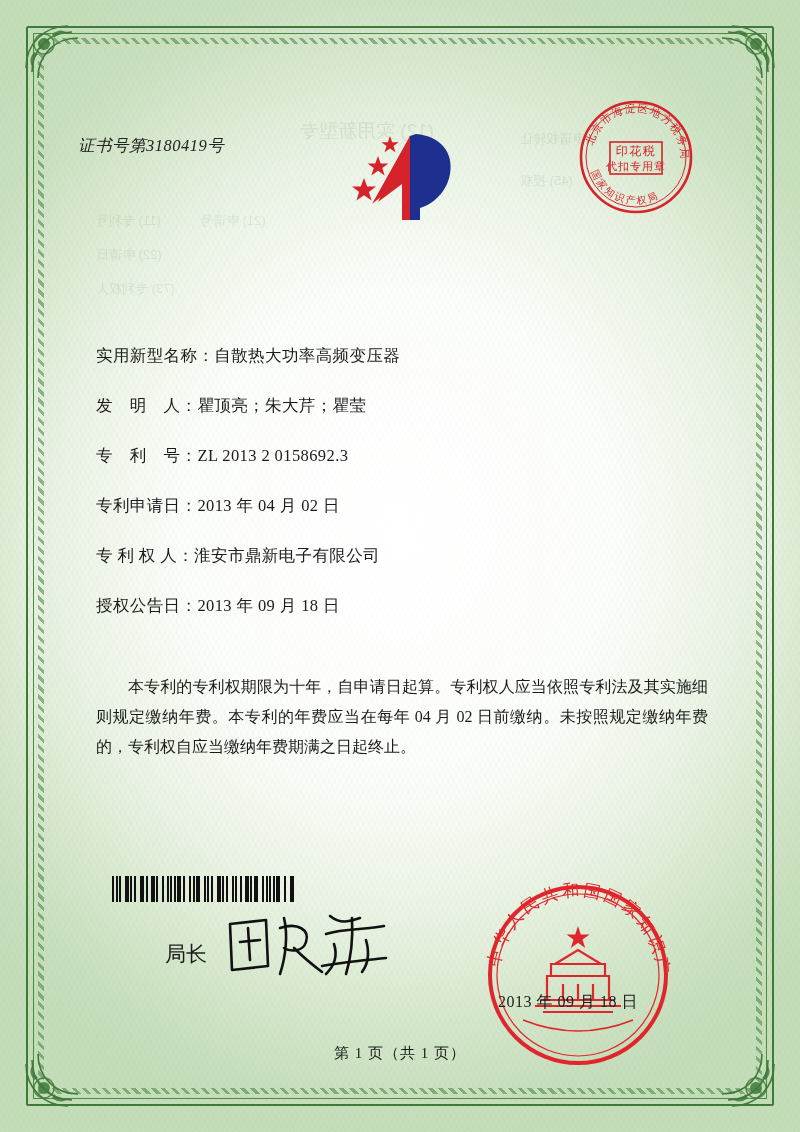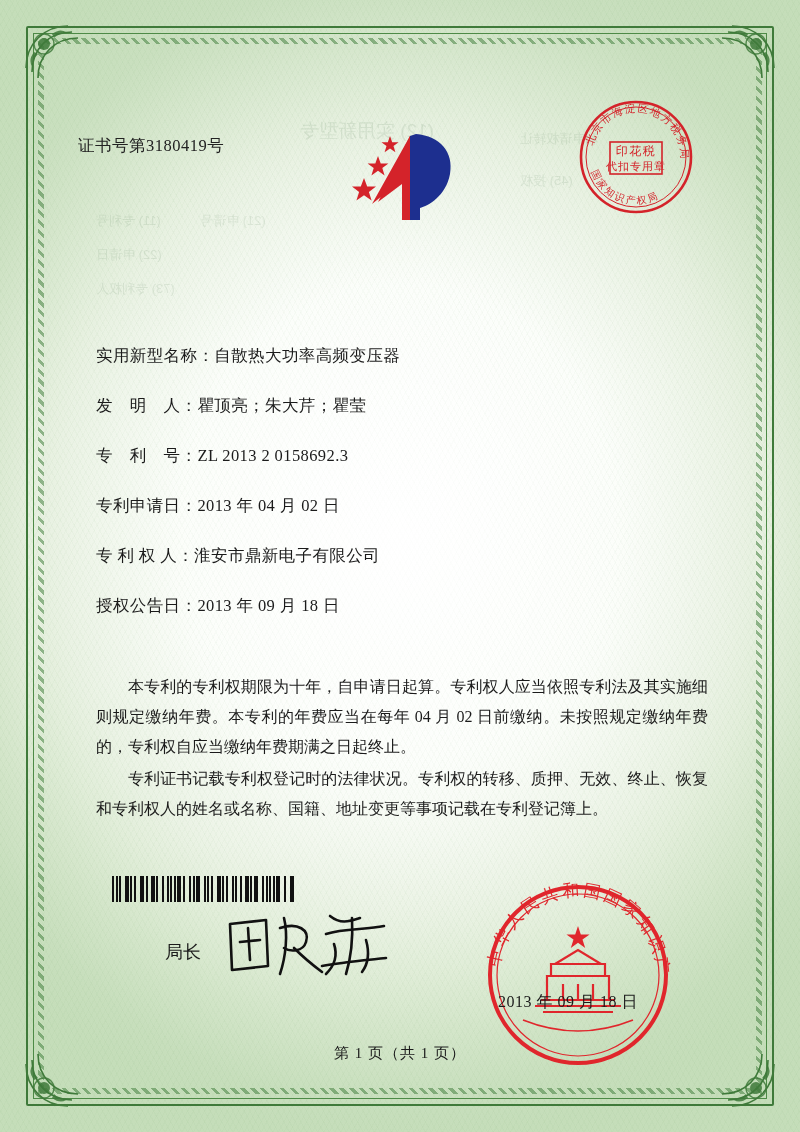--- a/index.html
+++ b/index.html
@@ -84,20 +84,21 @@
 
   
   .cert-no {
     position: absolute;
     left: 78px;
     top: 135px;
     font-size: 16.5px;
     color: #222;
     letter-spacing: 0.5px;
     font-family: "Liberation Serif", serif;
+    font-style: italic;
   }
   .emblem {
     position: absolute;
     left: 350px;
     top: 120px;
     width: 120px;
     height: 112px;
   }
   .seal-top {
     position: absolute;
@@ -164,21 +165,21 @@
     top: 0;
     bottom: 0;
     background: #111;
   }
 
   
   .sign-label {
     position: absolute;
     left: 165px;
     top: 940px;
-    font-size: 18px;
+    font-size: 21px;
     color: #1b1b1b;
   }
   .signature {
     position: absolute;
     left: 222px;
     top: 908px;
     width: 170px;
     height: 78px;
   }
 
@@ -333,21 +334,20 @@
       <div class="field"><span class="lab">实用新型名称</span><span>：</span><span>自散热大功率高频变压器</span></div>
       <div class="field"><span class="lab">发　明　人</span><span>：</span><span>瞿顶亮；朱大芹；瞿莹</span></div>
       <div class="field"><span class="lab">专　利　号</span><span>：</span><span>ZL 2013 2 0158692.3</span></div>
       <div class="field"><span class="lab">专利申请日</span><span>：</span><span>2013 年 04 月 02 日</span></div>
       <div class="field"><span class="lab">专 利 权 人</span><span>：</span><span>淮安市鼎新电子有限公司</span></div>
       <div class="field"><span class="lab">授权公告日</span><span>：</span><span>2013 年 09 月 18 日</span></div>
     </div>
 
   <div class="paras" id="paras">
       <p>本专利的专利权期限为十年，自申请日起算。专利权人应当依照专利法及其实施细则规定缴纳年费。本专利的年费应当在每年 04 月 02 日前缴纳。未按照规定缴纳年费的，专利权自应当缴纳年费期满之日起终止。</p>
-      <p>专利证书记载专利权登记时的法律状况。专利权的转移、质押、无效、终止、恢复和专利权人的姓名或名称、国籍、地址变更等事项记载在专利登记簿上。</p>
     </div>
 
   <div class="barcode" id="barcode">
       <i style="left: 0px; width: 2px;"></i>
       <i style="left: 4.2px; width: 2px;"></i>
       <i style="left: 6.7px; width: 2px;"></i>
       <i style="left: 12.6px; width: 2px;"></i>
       <i style="left: 15.1px; width: 2px;"></i>
       <i style="left: 17.6px; width: 2px;"></i>
       <i style="left: 21.8px; width: 2px;"></i>

